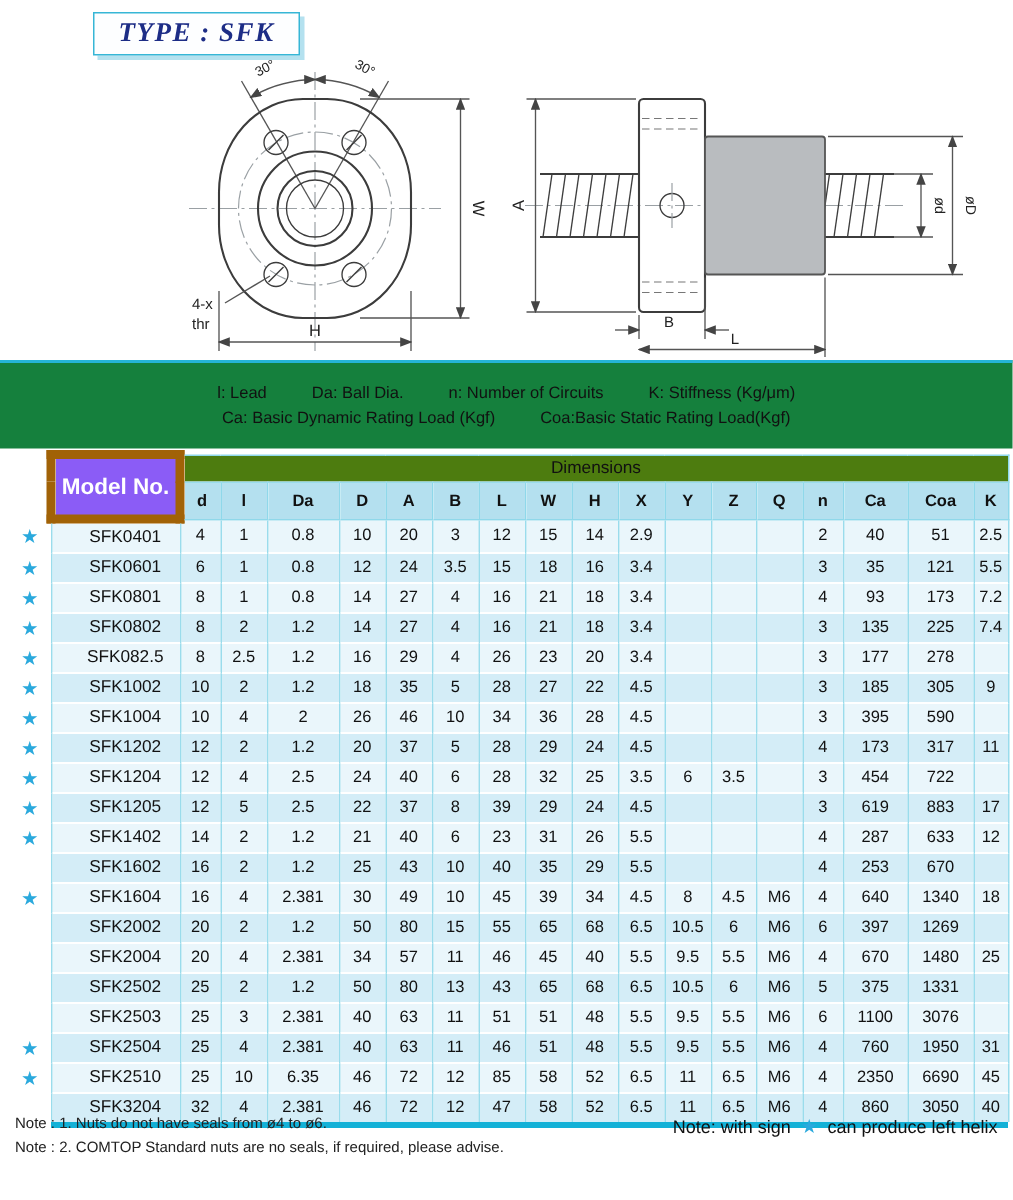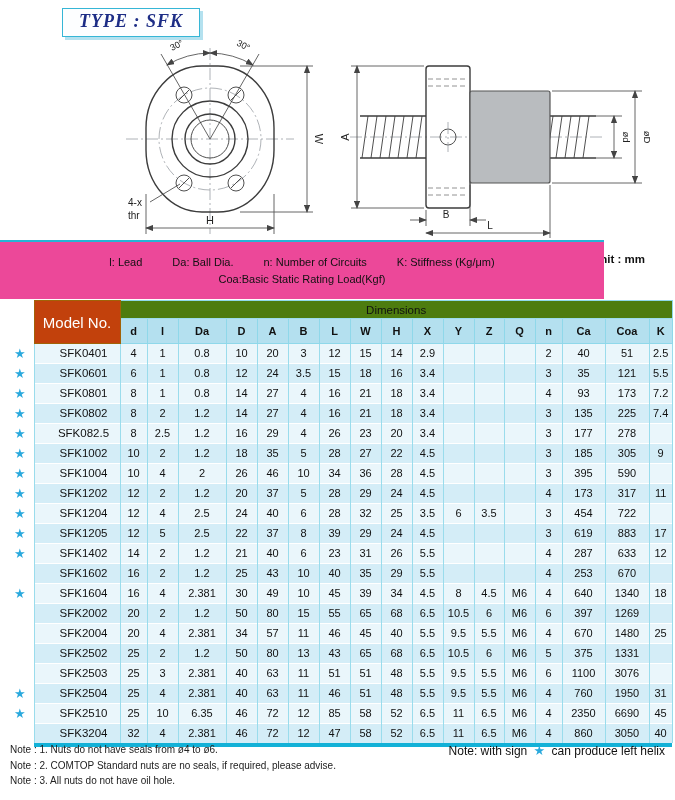--- a/index.html
+++ b/index.html
@@ -19,32 +19,32 @@
   svg text{font-family:"Liberation Sans",sans-serif;fill:#222;}
   .out{stroke:#3c3c3c;stroke-width:1.4;fill:none;}
   .thin{stroke:#3c3c3c;stroke-width:.9;fill:none;}
   .cl{stroke:#9aa0a4;stroke-width:.8;fill:none;stroke-dasharray:12 3 2 3;}
   .dash{stroke:#777;stroke-width:.8;fill:none;stroke-dasharray:5 3;}
   .dim{stroke:#555;stroke-width:.9;fill:none;}
 
   .unit-label{position:absolute;left:592px;top:221px;font-size:11.5px;font-weight:bold;color:#111;margin-top:32px;}
 
   
-  .legend-band{position:absolute;top:240px;left:0;width:604px;height:57px;
-    border-top:2px solid #25b4d6;background:#ec4899;
+  .legend-band{position:absolute;top:240px;left:0;width:675px;height:57px;
+    border-top:2px solid #25b4d6;background:#15803d;
     display:flex;flex-direction:column;justify-content:center;gap:5px;}
   .legend-row{display:flex;justify-content:center;gap:30px;font-size:11px;color:#111;}
 
   
   .table-wrap{position:absolute;top:300px;left:6px;width:669px;}
   table.spec{border-collapse:collapse;table-layout:fixed;width:666px;font-size:11px;color:#111;}
   .spec th,.spec td{padding:0;text-align:center;white-space:nowrap;overflow:hidden;}
   .star-cell{background:#fff;border:none;font-size:13px;color:#2aa9dd;}
-  .model-h{background:#c2410c;color:#fff;font-size:15px;font-weight:normal;
-    border:1px solid #a16207;}
+  .model-h{background:#8b5cf6;color:#fff;font-size:15px;font-weight:bold;
+    border:6px solid #a16207;}
   .dim-banner{background:#4d7c0f;font-weight:normal;font-size:11.5px;height:17px;
     border:1px solid #8fd8ea;border-bottom:1px solid #9adcec;color:#111;}
   .col-h{background:#b4e0ef;font-weight:bold;font-size:11px;height:24px;
     border-left:1px solid #8fd8ea;border-bottom:1px solid #8fd8ea;}
   .col-h:last-child{border-right:1px solid #8fd8ea;}
   .spec tbody td{height:19px;line-height:19px;border-left:1px solid #9adcec;
     border-top:1px solid rgba(255,255,255,.85);}
   .spec tbody td.star-cell{border-left:none;border-top:none;}
   .spec tbody td:last-child{border-right:1px solid #9adcec;}
   .spec tbody tr:nth-child(odd) td:not(.star-cell){background:#eaf6fb;}
@@ -193,20 +193,21 @@
 <div class="unit-label">Unit : mm</div>
 
 <div class="legend-band">
   <div class="legend-row">
       <span>l: Lead</span>
       <span>Da: Ball Dia.</span>
       <span>n: Number of Circuits</span>
       <span>K: Stiffness (Kg/μm)</span>
     </div>
   <div class="legend-row">
+      <span>Ca: Basic Dynamic Rating Load (Kgf)</span>
       <span>Coa:Basic Static Rating Load(Kgf)</span>
     </div>
 </div>
 
 <div class="table-wrap">
   <table class="spec">
     <colgroup>
       <col style="width:28px">
         <col style="width:86px">
         <col style="width:27px">
@@ -675,19 +676,18 @@
           <td>40</td>
         </tr>
       </tbody>
   </table>
   <div class="bottom-rule"></div>
 </div>
 
 <div class="notes" id="notes-list">
     <div>Note : 1. Nuts do not have seals from ø4 to ø6.</div>
     <div>Note : 2. COMTOP Standard nuts are no seals, if required, please advise.</div>
-    <div>Note : 3. All nuts do not have oil hole.</div>
   </div>
 <div class="note-right">
   <span>Note: with sign</span>
   <span class="star">★</span>
   <span>can produce left helix</span>
 </div>
 
 </body></html>

